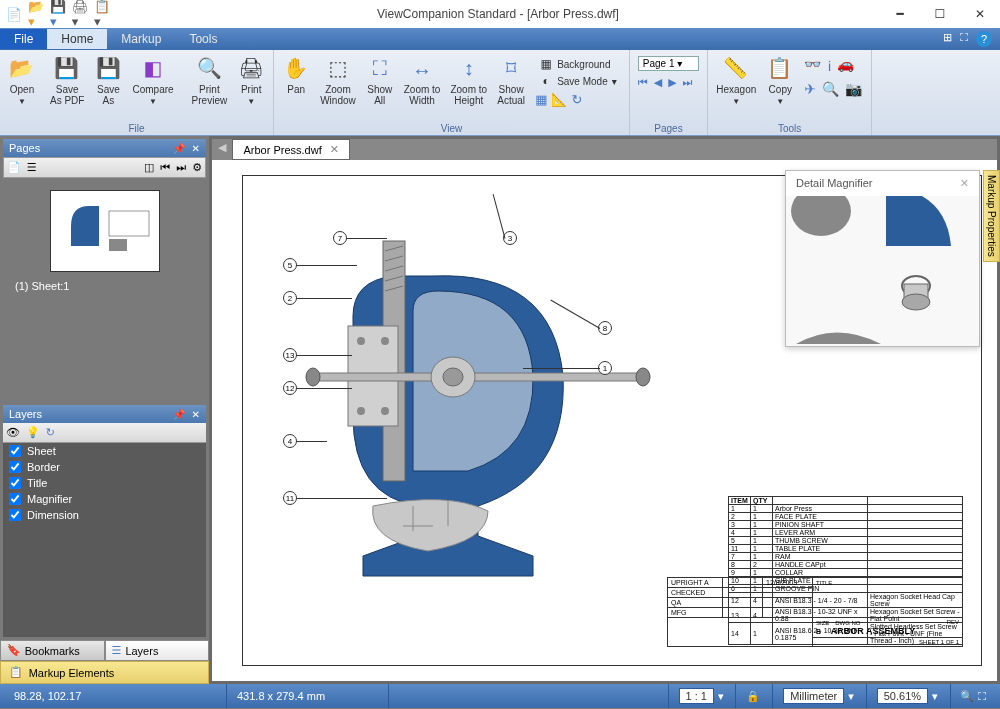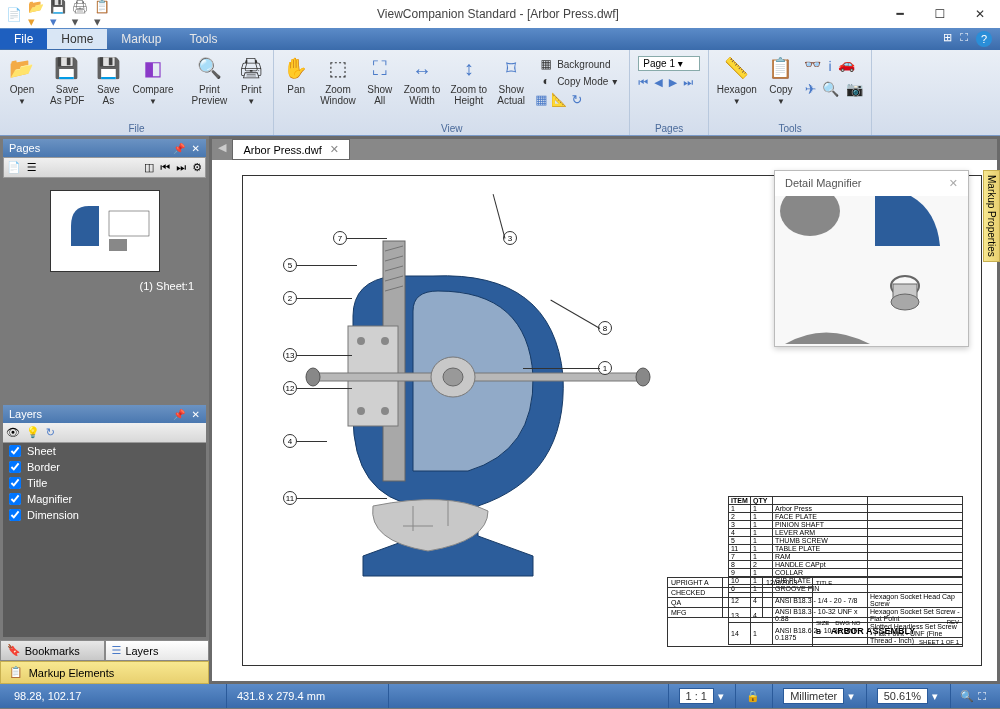--- a/index.html
+++ b/index.html
@@ -27,37 +27,37 @@
 .rpage { border:1px solid #8aa; background:#fff; padding:1px 16px 1px 4px; font-size:10px; }
 .workarea { display:flex; height:548px; }
 .leftpanel { width:209px; display:flex; flex-direction:column; }
 .panel { display:flex; flex-direction:column; margin:3px; }
 .panelhdr { background:linear-gradient(#6b93c3,#4a78b0); color:#fff; padding:3px 6px; font-size:11px; display:flex; align-items:center; }
 .panelhdr .pinclose { margin-left:auto; display:flex; gap:6px; font-size:10px; }
 .pages { height:260px; }
 .pages .body { background:#7a7a7a; flex:1; padding:8px; }
 .pages .tbar { background:linear-gradient(#f0f0f0,#d8d8d8); padding:3px; display:flex; gap:6px; border:1px solid #999; }
 .pages .thumb { background:#fff; width:110px; height:82px; border:1px solid #333; margin:4px auto; position:relative; }
-.pages .tlabel { color:#fff; text-align:right; font-size:11px; padding:4px; }
+.pages .tlabel { color:#fff; text-align:left; font-size:11px; padding:4px; }
 .layers { flex:1; }
 .layers .body { background:#5a5a5a; flex:1; }
 .layers .tbar { background:linear-gradient(#f0f0f0,#d8d8d8); padding:3px; display:flex; gap:6px; border-bottom:1px solid #999; }
 .layerhdr { background:#6a6a6a; color:#ddd; padding:3px 6px; font-size:11px; }
 .layerrow { display:flex; align-items:center; gap:6px; padding:2px 6px; color:#fff; font-size:11px; }
 .layerrow input { width:12px; height:12px; }
 .bottomtabs { display:flex; }
 .btab { flex:1; background:linear-gradient(#e8e8e8,#c8c8c8); padding:3px 6px; font-size:11px; display:flex; gap:4px; align-items:center; border:1px solid #888; }
 .btab.active { background:linear-gradient(#fff,#e8e8e8); }
 .markup { background:linear-gradient(#f8e890,#e8d070); padding:4px 8px; font-size:11px; border:1px solid #c8b050; display:flex; gap:6px; align-items:center; }
 .canvaswrap { flex:1; display:flex; flex-direction:column; background:#6a6a6a; padding:3px; }
 .doctabs { display:flex; background:#888; }
 .doctab { background:#fff; padding:3px 10px; font-size:11px; border:1px solid #666; display:flex; gap:8px; align-items:center; }
 .canvas { flex:1; background:#fff; position:relative; overflow:hidden; }
 .drawing { position:absolute; left:30px; top:15px; right:15px; bottom:15px; border:1px solid #333; }
-.magnifier { position:absolute; right:28px; top:10px; width:195px; background:#fff; border:1px solid #bbb; box-shadow:0 2px 6px rgba(0,0,0,.2); }
+.magnifier { position:absolute; right:17px; top:10px; width:195px; background:#fff; border:1px solid #bbb; box-shadow:0 2px 6px rgba(0,0,0,.2); }
 .magnifier .mhdr { padding:6px 10px; font-size:11px; color:#555; display:flex; }
 .magnifier .mbody { height:150px; background:#f8f8f8; position:relative; overflow:hidden; }
 .partslist { position:absolute; right:18px; top:320px; font-size:7px; }
 .partslist table { border-collapse:collapse; }
 .partslist td,.partslist th { border:1px solid #333; padding:0 2px; font-size:7px; text-align:left; }
 .titleblock { position:absolute; right:18px; bottom:18px; font-size:7px; }
 .titleblock table { border-collapse:collapse; }
 .titleblock td { border:1px solid #333; padding:1px 3px; font-size:7px; }
 .statusbar { height:24px; background:linear-gradient(#5b8bc8,#3a6bab); display:flex; align-items:center; color:#fff; font-size:11px; gap:2px; padding:0 4px; }
 .statusbar .sitem { padding:0 10px; border-left:1px solid #2a5a9a; height:100%; display:flex; align-items:center; gap:4px; }
@@ -164,21 +164,21 @@
       <div class="rbtn">
           <span class="ricon" style="color:#4a7ac8">⌑</span>
           <span style="white-space:pre">Show
 Actual</span>
         </div>
       <div class="rstack" style="padding:4px 4px 0">
         <div class="rbtn small">
             <span class="ricon">▦</span>
             <span>Background</span>
           </div>
-        <div class="rbtn small"><span class="ricon">◐</span><span>Copy Mode</span> ▾</div>
+        <div class="rbtn small"><span class="ricon">◐</span><span>Save Mode</span> ▾</div>
         <div style="display:flex;gap:4px;padding-top:2px">
           <span style="font-size:13px;color:#4a7ac8">▦</span>
           <span style="font-size:13px;color:#e8a030">📐</span>
           <span style="font-size:13px;color:#4a7ac8">↻</span>
         </div>
       </div>
     </div>
     <div class="glabel">View</div>
   </div>
   <div class="rgroup">

